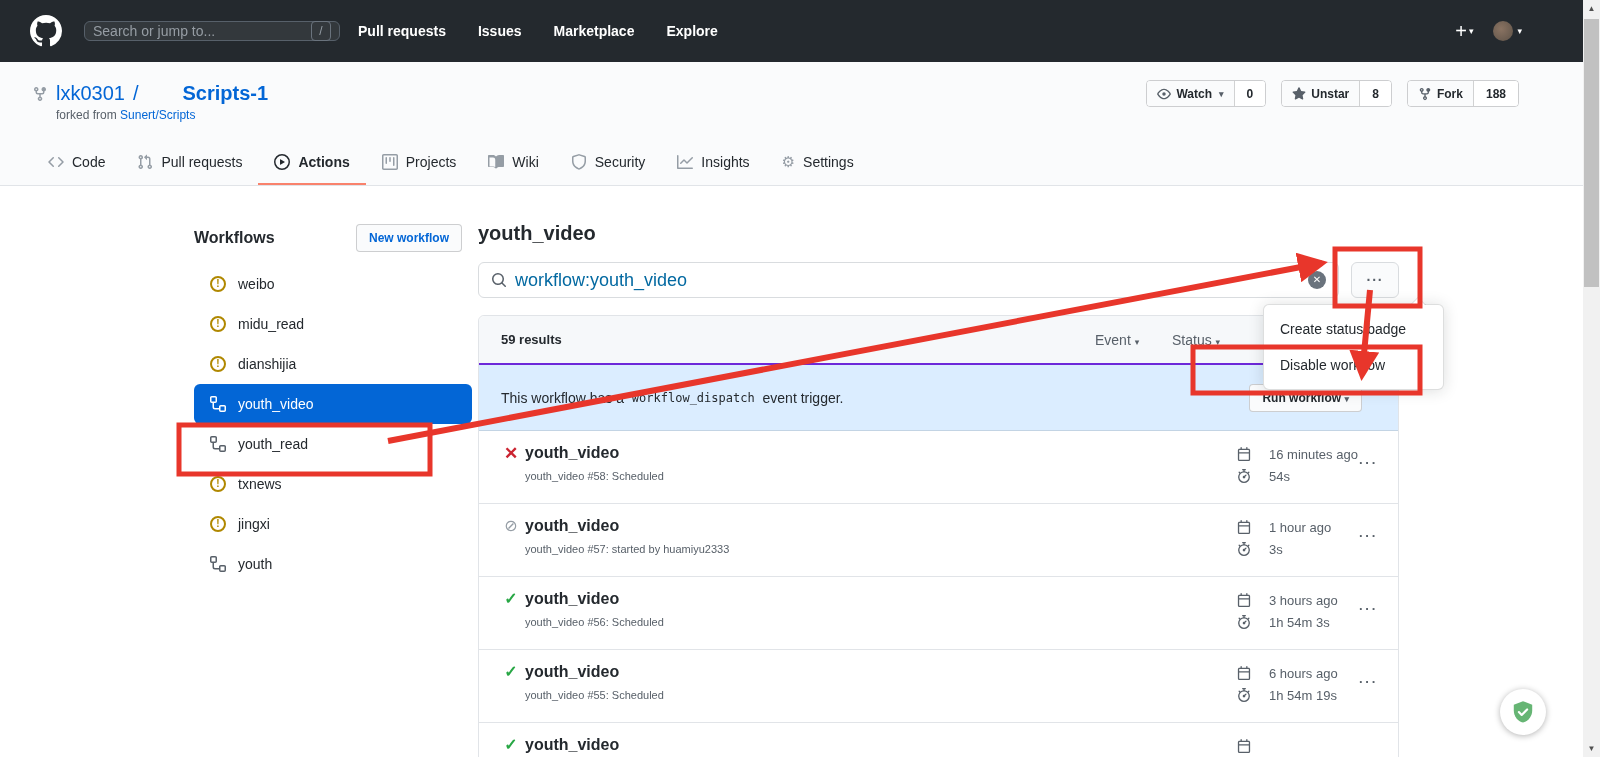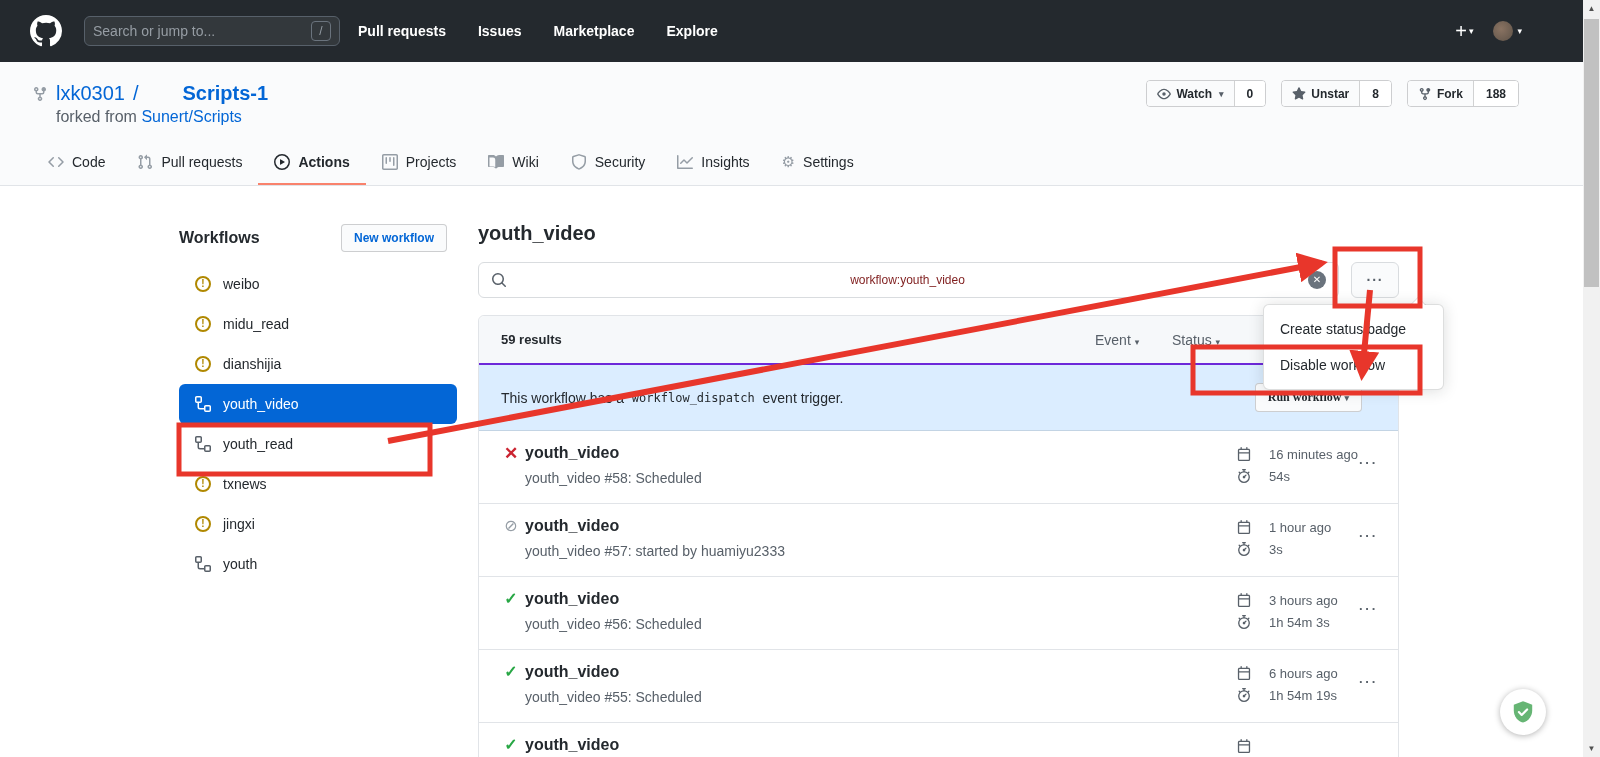--- a/index.html
+++ b/index.html
@@ -8,21 +8,21 @@
     position: relative; overflow: hidden; background:#fff;
     font-family: "Liberation Sans", sans-serif; color:#24292e;
   }
   svg { display:block; }
 
   
   .topbar { position:absolute; top:0; left:0; width:1600px; height:62px;
     background:#24292e; display:flex; align-items:center;
     padding:0 78px 0 30px; z-index:5; }
   .gh-logo { width:32px; height:32px; fill:#fff; flex:0 0 auto; }
-  .top-search { width:256px; height:30px; margin-left:22px; border:1px solid #57606a;
+  .top-search { width:256px; height:20px; margin-left:22px; border:1px solid #57606a;
     background:rgba(255,255,255,0.07); border-radius:6px; display:flex;
     align-items:center; padding:0 8px; }
   .top-search input { flex:1; background:transparent; border:none; outline:none;
     color:#cdd3d8; font-size:14px; font-family:inherit; min-width:0; }
   .top-search input::placeholder { color:#969da4; }
   .slash-key { width:20px; height:20px; border:1px solid #6a737d; border-radius:4px;
     color:#959da5; font-size:12px; text-align:center; line-height:18px; flex:0 0 auto; }
   .top-nav { display:flex; gap:32px; margin-left:18px; }
   .top-nav a { color:#fff; font-size:14px; font-weight:700; text-decoration:none; white-space:nowrap; }
   .top-right { margin-left:auto; display:flex; align-items:center; gap:20px; }
@@ -34,42 +34,42 @@
 
   
   .repo-section { position:absolute; top:62px; left:0; width:1600px; height:124px;
     background:#fafbfc; border-bottom:1px solid #e1e4e8; }
   .repo-title-row { display:flex; align-items:center; gap:8px; padding:20px 0 0 32px;
     font-size:20px; }
   .repo-title-row svg { width:16px; height:16px; fill:#959da5; }
   .repo-link { color:#0366d6; text-decoration:none; }
   .repo-name { color:#0366d6; font-weight:700; text-decoration:none;margin-left:36px; }
   .repo-sep { color:#0366d6; }
-  .forked-note { margin:3px 0 0 56px; font-size:16px; color:#586069; }
+  .forked-note { margin:3px 0 0 56px; font-size:12px; color:#586069; }
   .forked-note a { color:#0366d6; text-decoration:none; }
   .repo-actions { position:absolute; top:18px; right:81px; display:flex; gap:15px; }
   .social-btn { display:flex; height:27px; border:1px solid rgba(27,31,35,.2);
     border-radius:4px; overflow:hidden; font-size:12px; font-weight:600; }
   .social-btn .label { display:flex; align-items:center; gap:5px; padding:0 10px;
     background:#fafbfc; }
   .social-btn .label svg { width:14px; height:14px; fill:#586069; }
   .social-btn .count { display:flex; align-items:center; padding:0 12px; background:#fff;
     border-left:1px solid rgba(27,31,35,.2); }
   .social-btn .caret { color:#586069; margin-left:2px; }
 
   .repo-tabs { position:absolute; bottom:0; left:32px; display:flex; }
   .tab { display:flex; align-items:center; gap:8px; padding:13px 16px; font-size:14px;
     color:#24292e; cursor:pointer; border-bottom:2px solid transparent; }
   .tab svg { width:16px; height:16px; fill:#959da5; }
   .tab.active { font-weight:700; border-bottom:2px solid #f9826c; }
   .tab.active svg { fill:#24292e; }
   .gear-glyph { font-size:15px; color:#959da5; line-height:16px; }
 
   
-  .sidebar { position:absolute; left:179px; top:224px; width:268px; z-index:2; }
+  .sidebar { position:absolute; left:194px; top:224px; width:268px; z-index:2; }
   .sidebar-head { display:flex; justify-content:space-between; align-items:center; }
   .sidebar-title { font-size:16px; font-weight:700; }
   .btn-new-workflow { font-size:12px; font-weight:600; color:#0366d6; background:#fafbfc;
     border:1px solid rgba(27,31,35,.2); border-radius:4px; padding:6px 12px; cursor:pointer;
     font-family:inherit; }
   .side-list { margin-top:12px; }
   .side-item { height:40px; display:flex; align-items:center; gap:12px; padding:0 16px;
     font-size:14px; color:#24292e; border-radius:6px; cursor:pointer; }
   .side-item.all { margin-bottom:8px; }
   .side-item .ic { width:16px; height:16px; flex:0 0 auto; display:flex;
@@ -80,22 +80,22 @@
   .side-item.selected { background:#0366d6; color:#fff; width:278px; }
   .side-item.selected .wf-glyph svg { fill:#fff; }
 
   
   .main { position:absolute; left:478px; top:222px; width:921px; z-index:1; }
   .main-title { font-size:20px; font-weight:700; margin-bottom:17px; }
   .search-row { display:flex; gap:12px; }
   .wf-search { flex:1; height:36px; border:1px solid #d9dcdf; border-radius:6px;
     background:#fff; display:flex; align-items:center; gap:8px; padding:0 12px; }
   .wf-search svg { width:16px; height:16px; fill:#586069; flex:0 0 auto; }
-  .wf-search input { flex:1; border:none; outline:none; font-size:12px; color:#7f1d1d;
-    font-family:inherit;text-align:center; }
+  .wf-search input { flex:1; border:none; outline:none; font-size:18px; color:#0369a1;
+    font-family:inherit; }
   .clear-btn { width:18px; height:18px; border-radius:50%; background:#6a737d; color:#fff;
     font-size:10px; line-height:18px; text-align:center; cursor:pointer; flex:0 0 auto;
     border:none; padding:0; }
   .kebab-btn { width:48px; height:36px; border:1px solid #d9dcdf; border-radius:6px;
     background:#fafbfc; color:#586069; font-size:14px; font-weight:700;
     letter-spacing:1px; cursor:pointer; font-family:inherit; }
 
   .list-box { margin-top:17px; border:1px solid #e1e4e8; border-radius:6px; background:#fff; }
   .results-bar { position:relative; height:49px; background:#f6f8fa;
     border-bottom:2px solid #6d28d9; display:flex; align-items:center; padding:0 22px;
@@ -105,32 +105,32 @@
     white-space:nowrap; }
   .filter .caret { color:#586069; }
   .filter-event { left:616px; }
   .filter-status { left:693px; }
 
   .banner { height:66px; background:#dbedff; border-bottom:1px solid rgba(27,31,35,.12);
     display:flex; align-items:center; padding:0 22px; font-size:14px; }
   .banner code { font-family:"DejaVu Sans Mono", monospace; font-size:12px; padding:0 4px; }
   .run-btn { margin-left:auto; margin-right:14px; background:#fafbfc;
     border:1px solid rgba(27,31,35,.2); border-radius:4px; font-size:12px; font-weight:600;
-    color:#24292e; padding:6px 12px; cursor:pointer; font-family:Liberation Serif, serif; white-space:nowrap; }
+    color:#24292e; padding:6px 12px; cursor:pointer; font-family:Liberation Sans, sans-serif; white-space:nowrap; }
 
   .run-row { position:relative; height:73px; border-bottom:1px solid #e1e4e8; background:#fff; }
   .run-row:last-child { border-bottom:none; }
   .run-status { position:absolute; left:22px; top:12px; width:20px; text-align:center;
     font-size:16px; }
   .st-failure { color:#cb2431; font-weight:700; font-size:17px; }
   .st-cancelled { color:#959da5; font-size:16px; }
   .st-success { color:#28a745; font-weight:700; }
   .run-title { position:absolute; left:46px; top:13px; font-size:16px; font-weight:600;
     color:#24292e; cursor:pointer; }
-  .run-sub { position:absolute; left:46px; top:39px; font-size:14px; color:#586069; }
+  .run-sub { position:absolute; left:46px; top:39px; font-size:11px; color:#586069; }
   .run-meta { position:absolute; left:758px; top:12px; font-size:13px; color:#586069; }
   .meta-line { display:flex; align-items:center; gap:18px; height:22px; }
   .meta-line svg { width:14px; height:14px; fill:#586069; flex:0 0 auto; }
   .run-kebab { position:absolute; left:880px; top:24px; color:#586069; font-size:13px;
     font-weight:700; letter-spacing:2px; cursor:pointer; background:none; border:none; }
 
   
   .dropdown { position:absolute; left:1263px; top:304px; width:181px; background:#fff;
     border:1px solid rgba(27,31,35,.15); border-radius:6px; padding:6px 0;
     box-shadow:0 1px 15px rgba(27,31,35,.15); z-index:30; }

